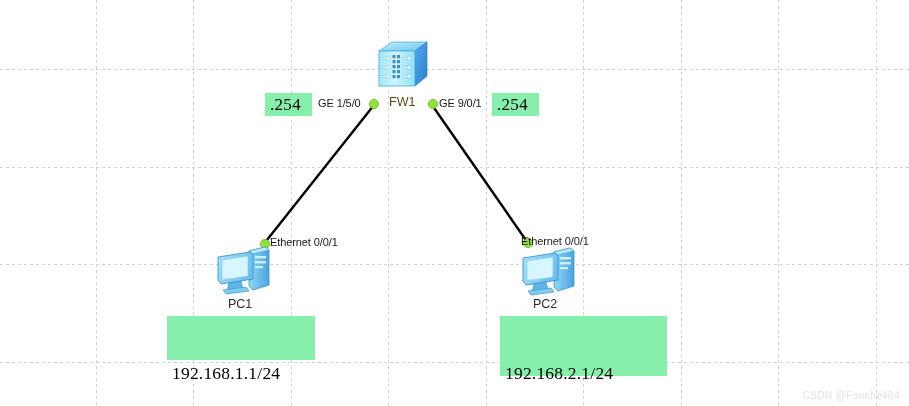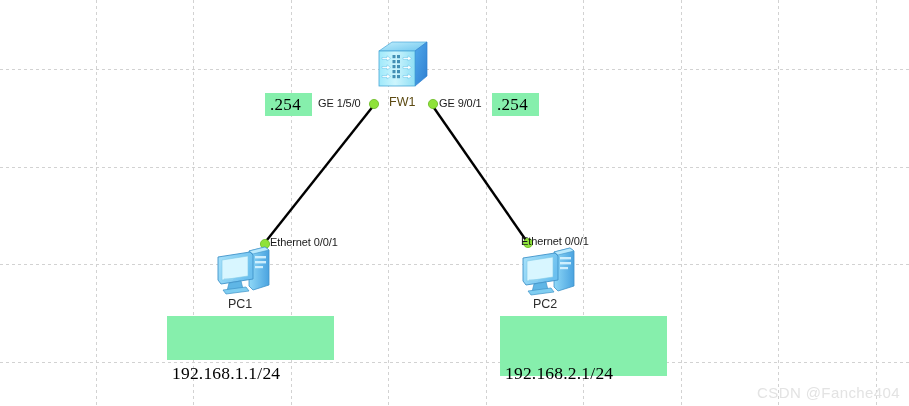--- a/index.html
+++ b/index.html
@@ -80,21 +80,21 @@
     letter-spacing: 0.2px;
   }
   .hl-ip .ip-line {
     display: block;
   }
   
   #watermark {
     position: absolute;
     right: 9px;
     bottom: 5px;
-    font-size: 15px;
+    font-size: 10px;
     color: #e3e3e3;
     font-family: "Liberation Sans", sans-serif;
     letter-spacing: 0.4px;
     user-select: none;
   }
 </style>
 </head>
 <body>
 
 <div id="canvas">
@@ -245,21 +245,21 @@
   <div class="iface-label" style="left:439px; top:97px;">GE 9/0/1</div>
 
   <div class="iface-label" style="left:270px; top:236px;">Ethernet 0/0/1</div>
 
   <div class="iface-label" style="left:521px; top:235px;">Ethernet 0/0/1</div>
 
   <div class="hl-box hl-small" style="left:265px; top:93px; width:47px; height:23px;">.254</div>
 
   <div class="hl-box hl-small" style="left:492px; top:93px; width:47px; height:23px;">.254</div>
 
-  <div class="hl-box hl-ip" style="left:167px; top:316px; width:167px; height:44px;">
+  <div class="hl-box hl-ip" style="left:167px; top:316px; width:148px; height:44px;">
     <span class="ip-line">192.168.1.1/24</span>
     
   </div>
 
   <div class="hl-box hl-ip" style="left:500px; top:316px; width:167px; height:60px;">
     <span class="ip-line">192.168.2.1/24</span>
     
   </div>
 
   <div id="watermark">CSDN @Fanche404</div>

